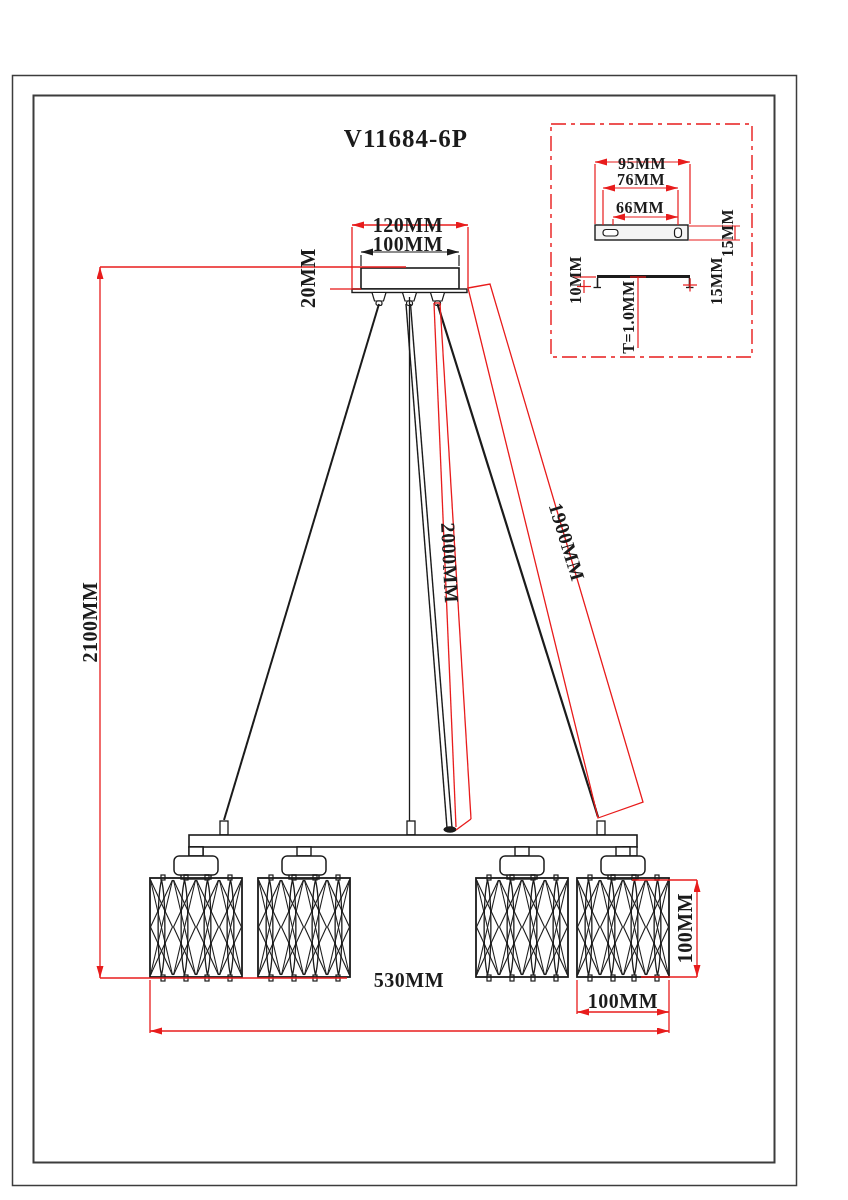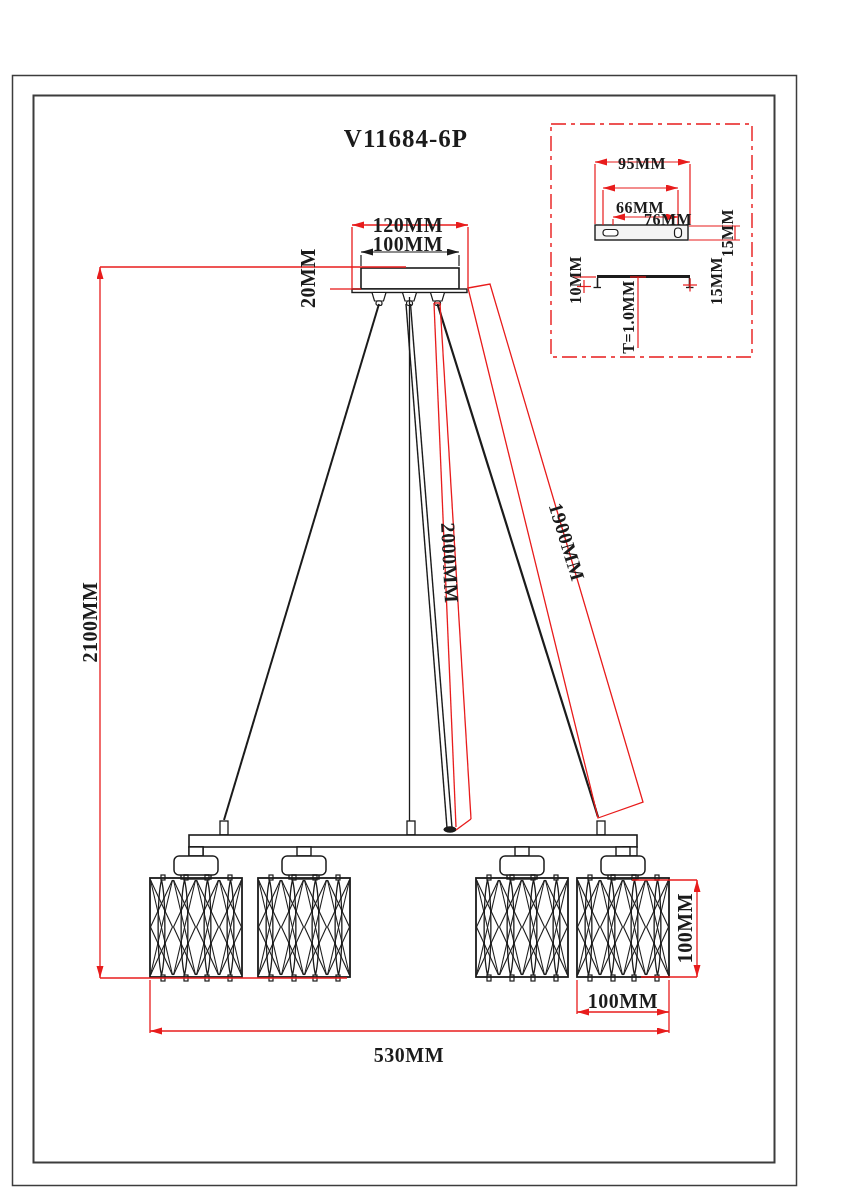--- a/index.html
+++ b/index.html
@@ -222,22 +222,22 @@
   <div class="lbl big" style="left:406px;top:138px;">V11684-6P</div>
 
   <div class="lbl" style="left:408px;top:225px;">120MM</div>
   <div class="lbl" style="left:408px;top:244px;">100MM</div>
   <div class="lbl rot-u" style="left:308px;top:278px;">20MM</div>
   <div class="lbl rot-u" style="left:90px;top:622px;">2100MM</div>
   <div class="lbl" style="left:450px;top:563px;transform:translate(-50%,-50%) rotate(87deg);">2000MM</div>
   <div class="lbl" style="left:567px;top:542px;transform:translate(-50%,-50%) rotate(73deg);">1900MM</div>
   <div class="lbl rot-u" style="left:685px;top:928px;">100MM</div>
   <div class="lbl" style="left:623px;top:1001px;">100MM</div>
-  <div class="lbl" style="left:409px;top:1055px;">530MM</div>
+  <div class="lbl" style="left:409px;top:980px;">530MM</div>
 
   <div class="lbl small" style="left:642px;top:164px;">95MM</div>
-  <div class="lbl small" style="left:668px;top:180px;margin-top:40px;">76MM</div>
+  <div class="lbl small" style="left:641px;top:180px;">76MM</div>
   <div class="lbl small" style="left:640px;top:208px;">66MM</div>
   <div class="lbl small rot-u" style="left:728px;top:233px;">15MM</div>
   <div class="lbl small rot-u" style="left:576px;top:280px;">10MM</div>
   <div class="lbl small rot-u" style="left:717px;top:281px;">15MM</div>
   <div class="lbl small rot-u" style="left:629px;top:317px;">T=1.0MM</div>
 </div>
 
 </body></html>

